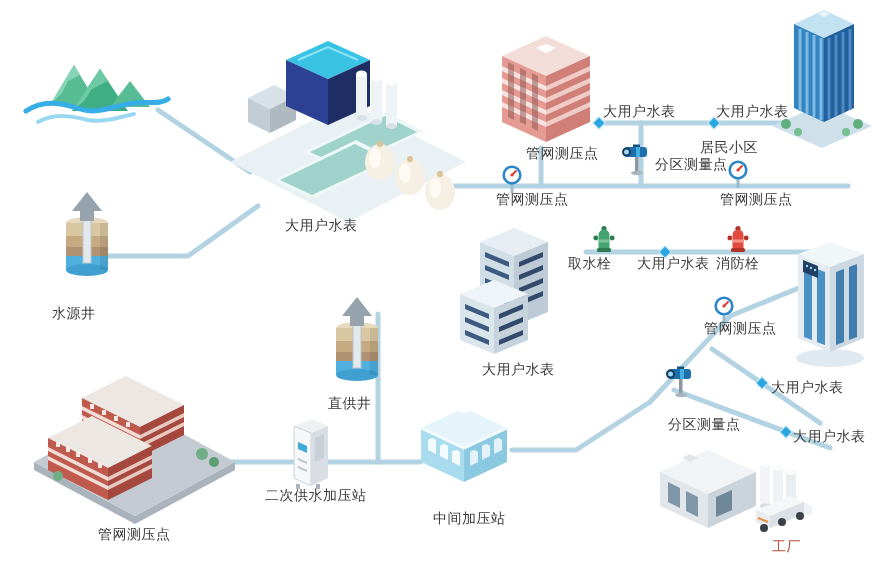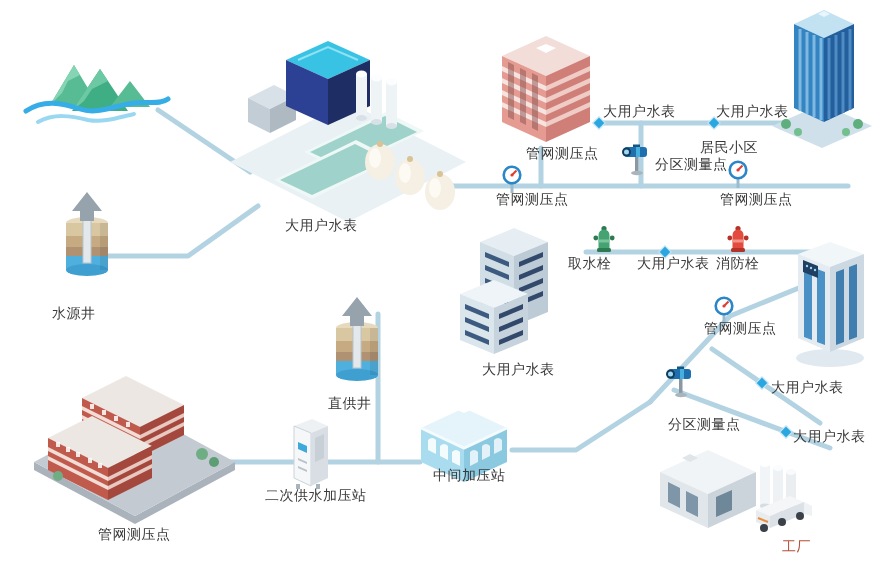--- a/index.html
+++ b/index.html
@@ -1,21 +1,21 @@
 <!DOCTYPE html>
 <html><head>
 <meta charset="utf-8">
 <style>
   * { margin:0; padding:0; box-sizing:border-box; }
   html,body { background:#fff; }
   body { width:889px; height:564px; font-family:"Liberation Sans","DejaVu Sans",sans-serif; }
   #stage { position:relative; width:889px; height:564px; background:#ffffff; overflow:hidden; }
   .ill { position:absolute; display:block; overflow:visible; }
   .lbl { position:absolute; font-size:14px; color:#3a3a3a; white-space:nowrap; letter-spacing:.5px; }
-  .lbl.accent { color:#b5503a;margin-left:10px; }
+  .lbl.accent { color:#b5503a; }
   svg { display:block; overflow:visible; }
 </style>
 </head>
 <body>
 
 <div id="stage">
 
   <svg class="ill" style="left:0;top:0" width="889" height="564" viewBox="0 0 889 564">
     <g fill="none" stroke="#b3d3e2" stroke-width="5" stroke-linecap="round" stroke-linejoin="round">
       <path d="M158,110 L250,172"></path>
@@ -390,19 +390,19 @@
   <div class="lbl" style="left:496px;top:191px">管网测压点</div>
   <div class="lbl" style="left:720px;top:191px">管网测压点</div>
   <div class="lbl" style="left:568px;top:255px">取水栓</div>
   <div class="lbl" style="left:637px;top:255px">大用户水表</div>
   <div class="lbl" style="left:716px;top:255px">消防栓</div>
   <div class="lbl" style="left:482px;top:361px">大用户水表</div>
   <div class="lbl" style="left:704px;top:320px">管网测压点</div>
   <div class="lbl" style="left:328px;top:395px">直供井</div>
   <div class="lbl" style="left:98px;top:526px">管网测压点</div>
   <div class="lbl" style="left:265px;top:487px">二次供水加压站</div>
-  <div class="lbl" style="left:433px;top:467px">中间加压站</div>
+  <div class="lbl" style="left:433px;top:510px">中间加压站</div>
   <div class="lbl" style="left:668px;top:416px">分区测量点</div>
   <div class="lbl" style="left:771px;top:379px">大用户水表</div>
   <div class="lbl" style="left:793px;top:428px">大用户水表</div>
   <div class="lbl accent" style="left:772px;top:538px">工厂</div>
 
 </div>
 
 </body></html>

